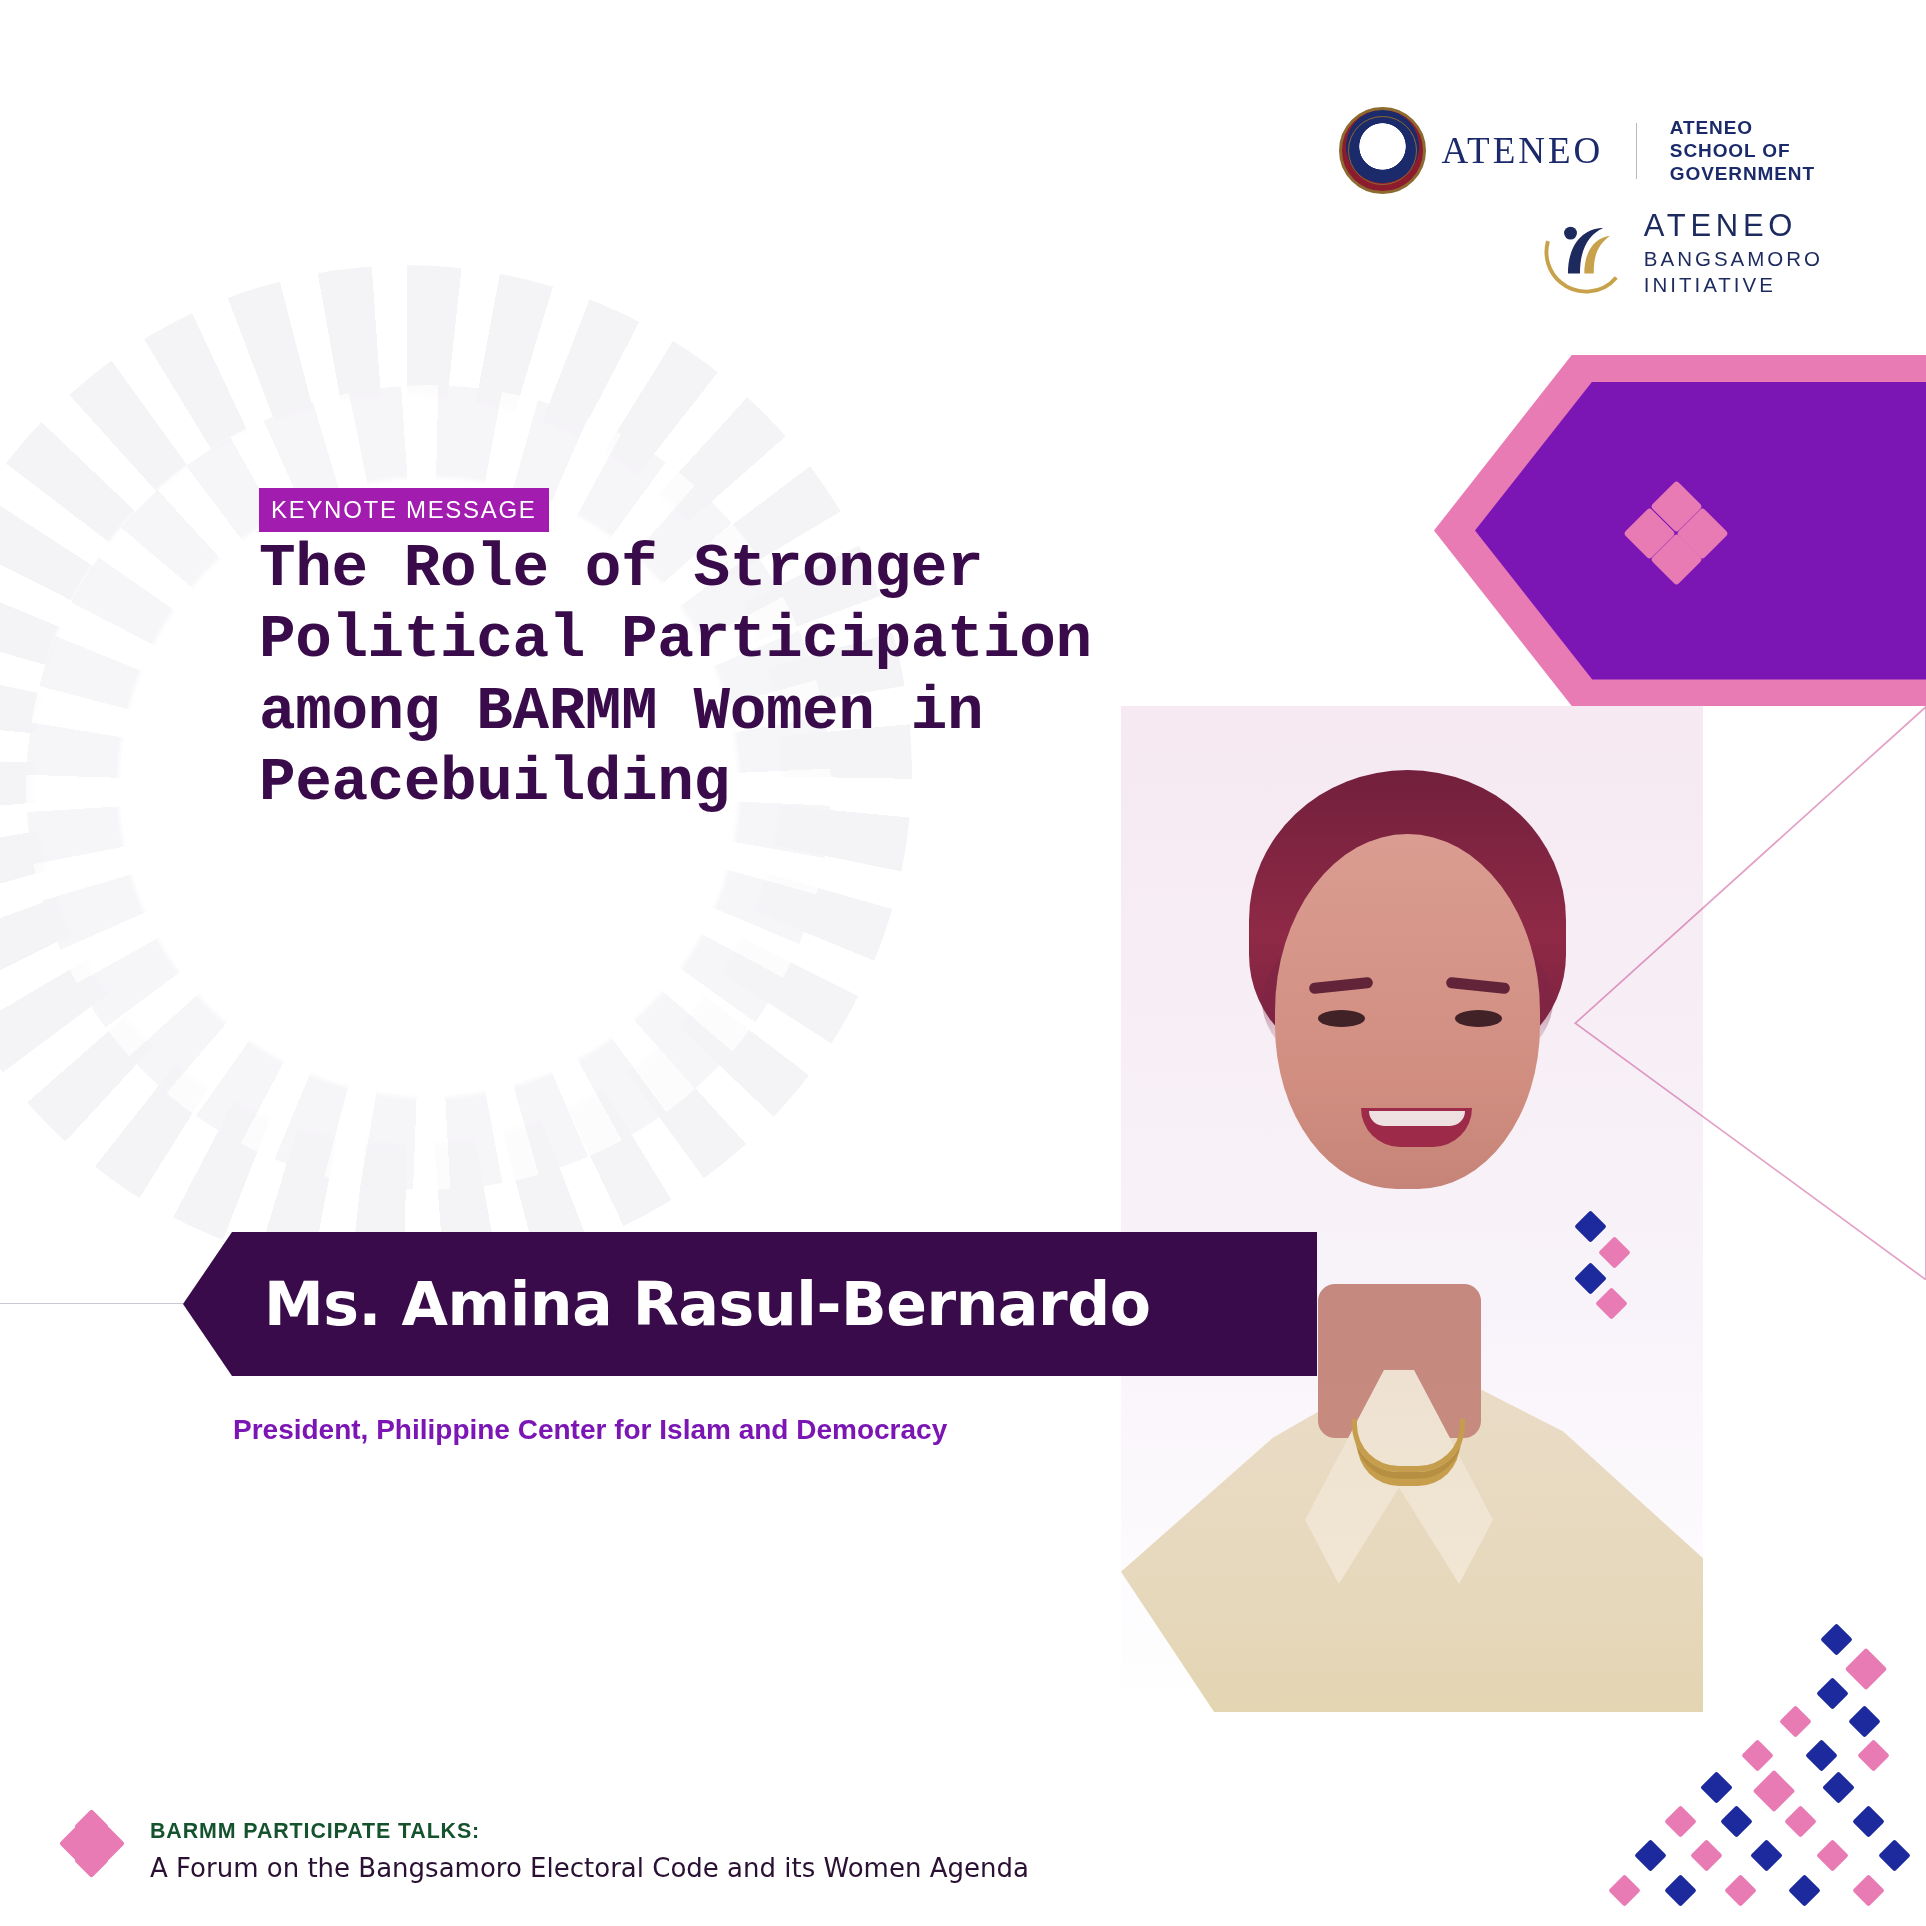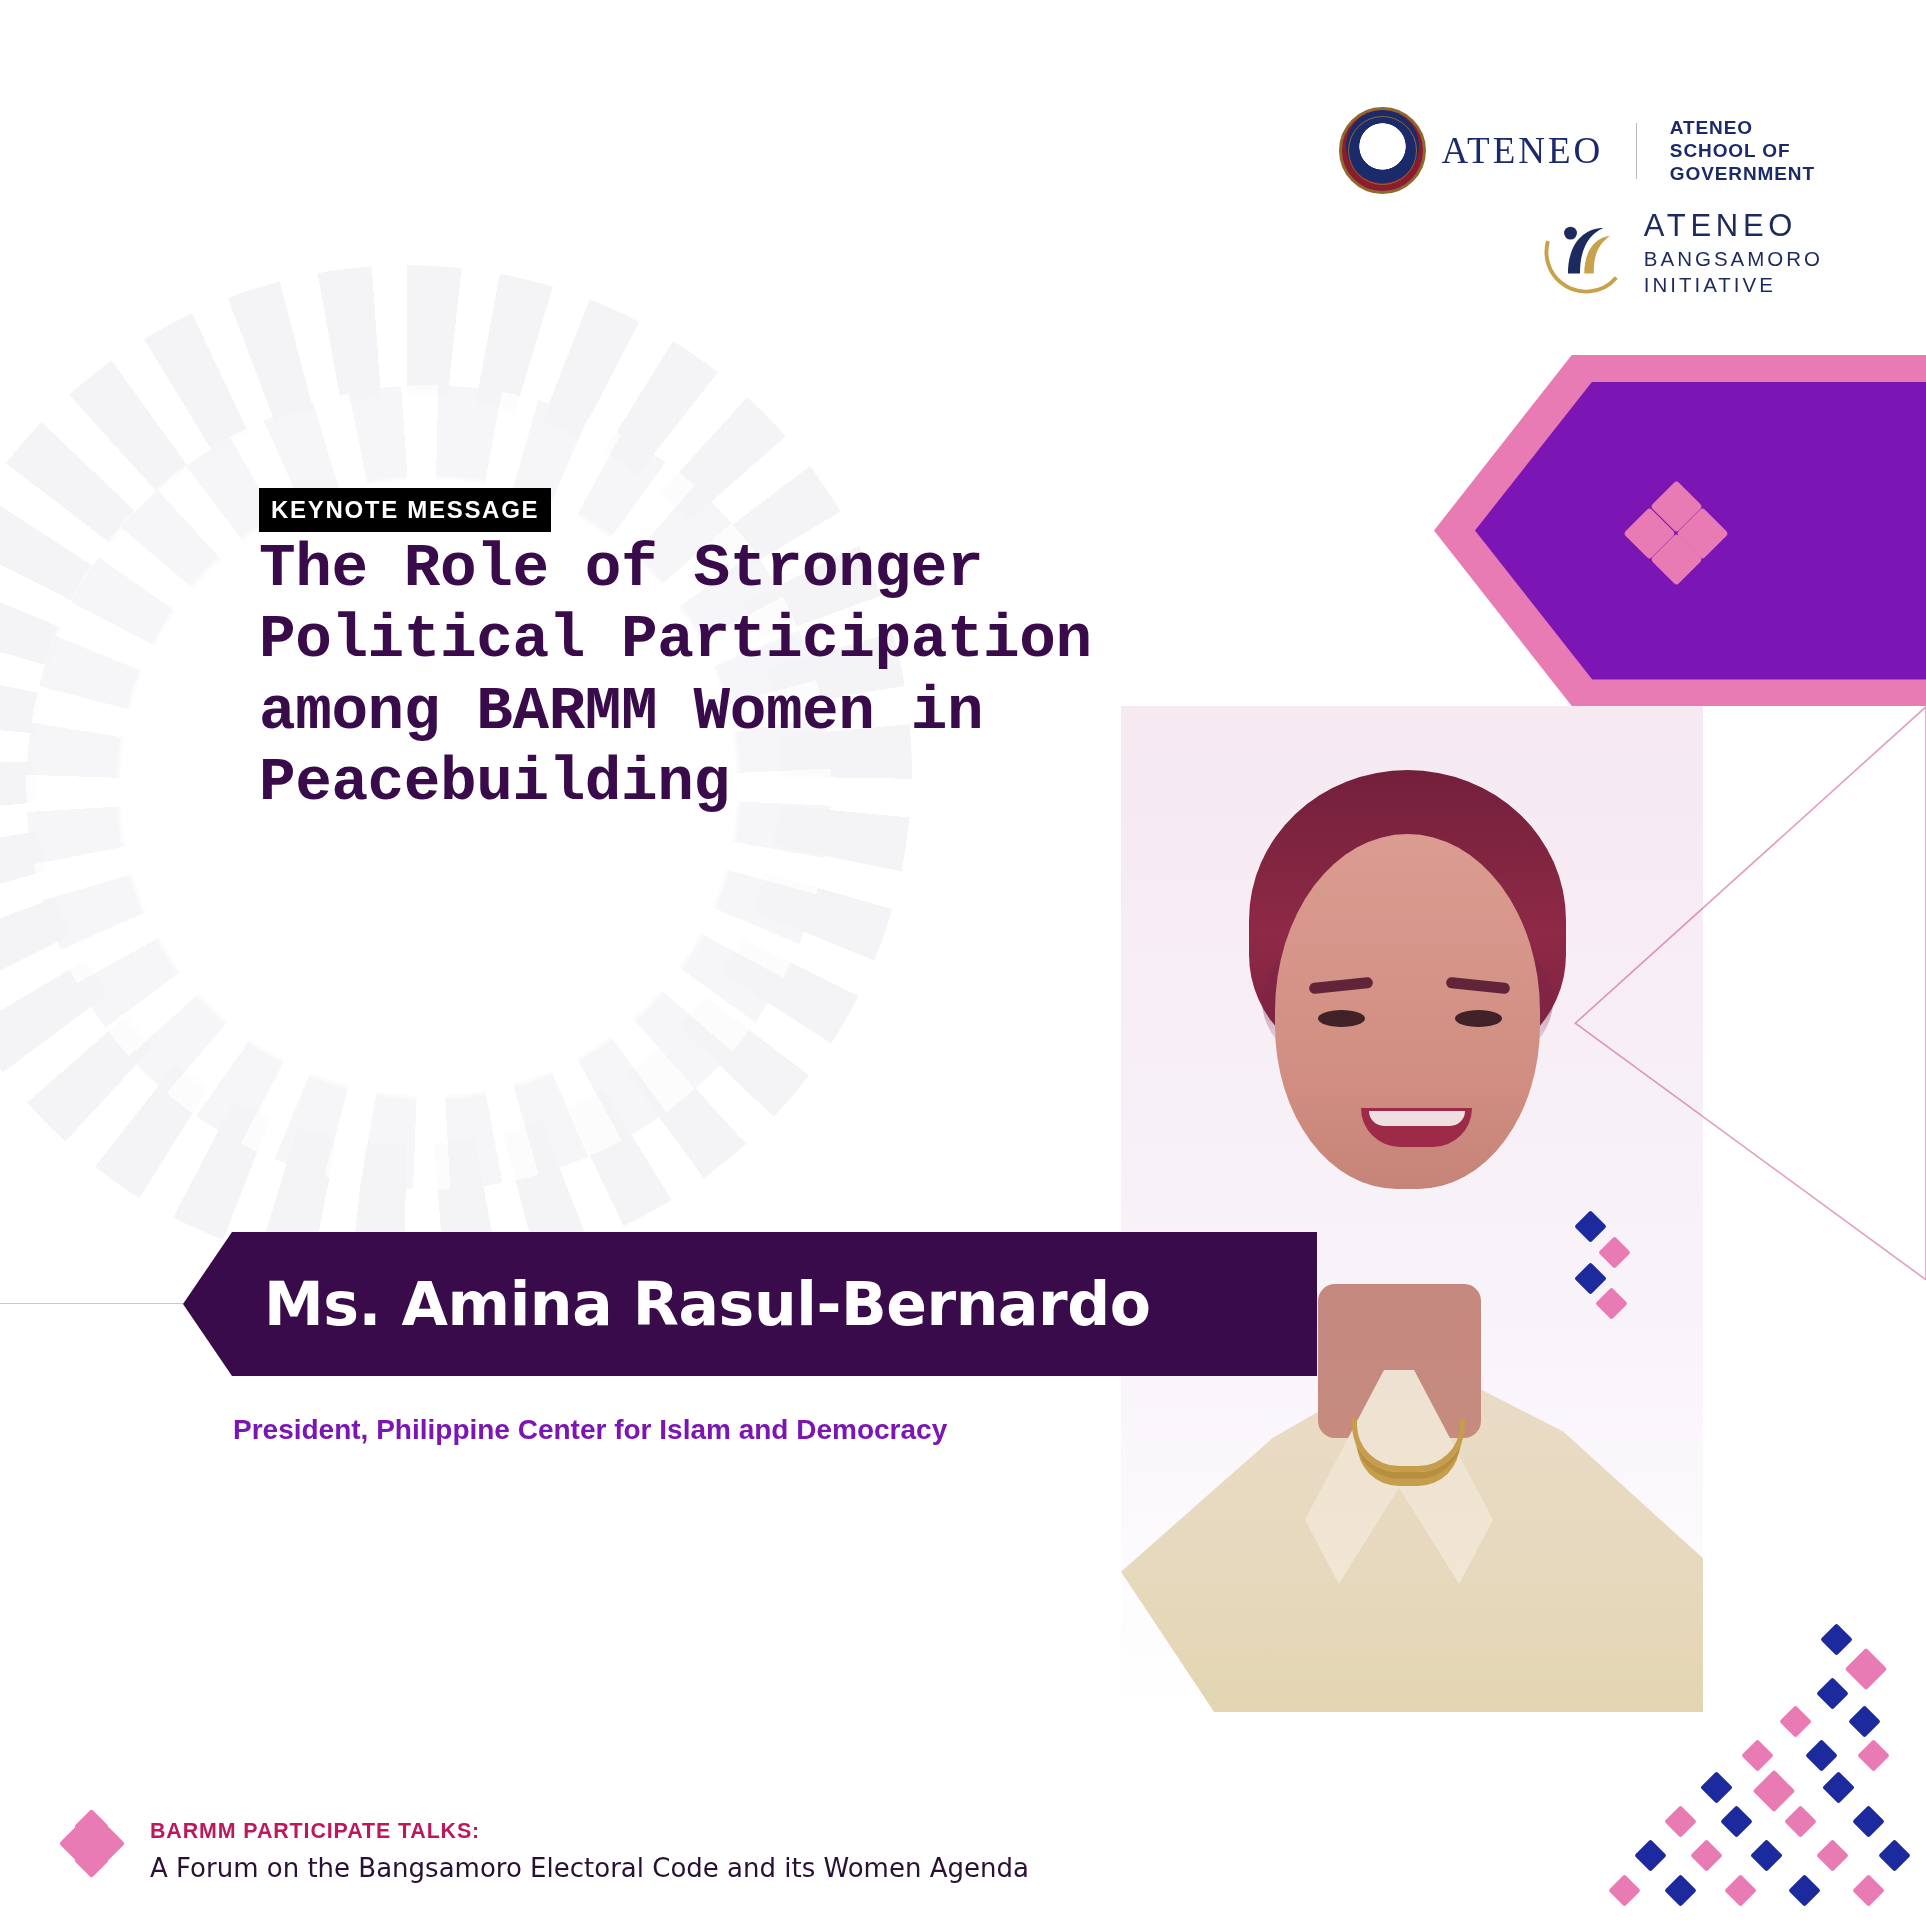--- a/index.html
+++ b/index.html
@@ -194,24 +194,24 @@
     width: 240px;
     height: 1.3px;
     background: #c9c9d4;
   }
 
   
   .keynote-badge {
     position: absolute;
     left: 259px;
     top: 488px;
-    background: #000000;
+    background: #a21caf;
     color: #ffffff;
     font-family: "Liberation Sans", sans-serif;
-    font-weight: 700;
+    font-weight: 400;
     font-size: 24px;
     letter-spacing: 1.7px;
     padding: 7.7px 12px 8.6px 12px;
     text-transform: uppercase;
   }
   .headline {
     position: absolute;
     left: 259px;
     top: 533px;
     width: 984px;
@@ -366,21 +366,21 @@
   .fd.d { left: 15.4px; top: 34px; }
 
   .footer-kicker {
     position: absolute;
     left: 150px;
     top: 1819px;
     font-family: "Liberation Sans", sans-serif;
     font-weight: 700;
     font-size: 21.4px;
     letter-spacing: 0.9px;
-    color: #be185d;
+    color: #14532d;
     text-transform: uppercase;
   }
   .footer-title {
     position: absolute;
     left: 150px;
     top: 1853px;
     font-family: "DejaVu Sans", sans-serif;
     font-weight: 400;
     font-size: 26px;
     color: #2a1133;

